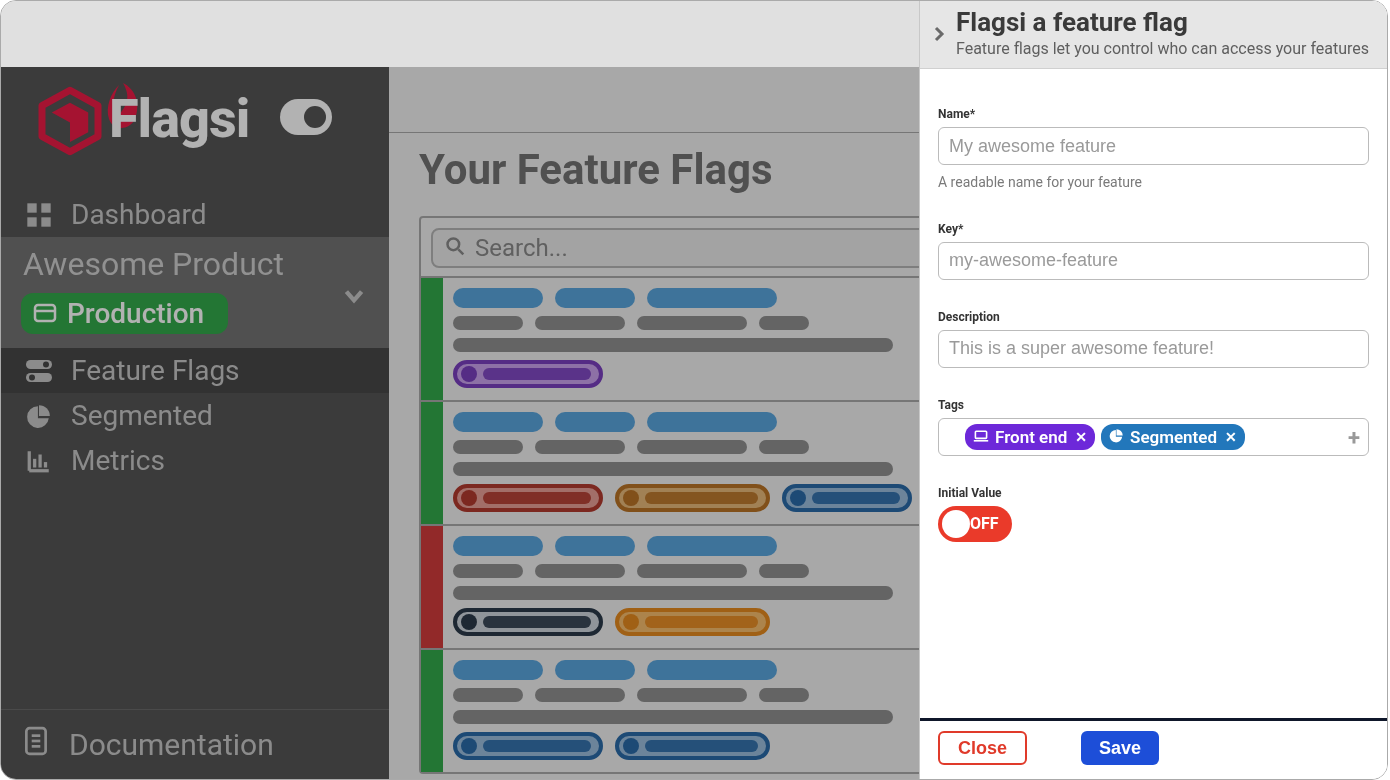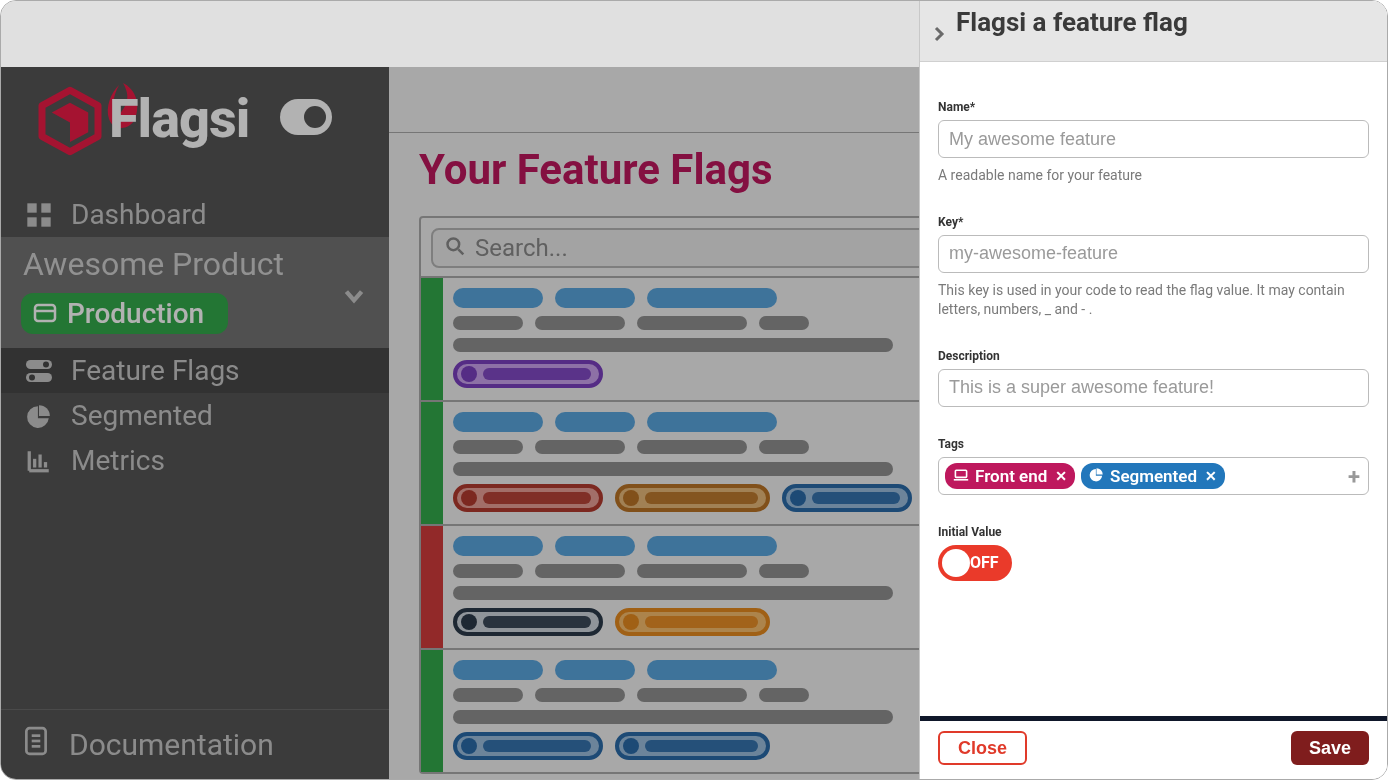--- a/index.html
+++ b/index.html
@@ -137,21 +137,21 @@
     padding: 0;
     overflow: hidden;
   }
   .main-header {
     border-bottom: 1px solid #aaa;
     height: 66px;
   }
   .main-title {
     font-size: 42px;
     font-weight: 700;
-    color: #be185d;
+    color: #737373;
     padding: 12px 0 18px 30px;
   }
   .panel {
     margin: 4px 0 0 30px;
     width: 880px;
     border: 2px solid #aaa;
     border-radius: 4px;
     background: #f1f1f1;
   }
   .search-box {
@@ -297,21 +297,21 @@
     display: inline-flex;
     align-items: center;
     gap: 6px;
     color: #fff;
     border-radius: 12px;
     padding: 2px 8px 2px 8px;
     font-size: 17px;
     font-weight: 600;
     height: 26px;
   }
-  .drawer-tag.red { background: #be185d; }
+  .drawer-tag.red { background: #6d28d9; margin-left: 20px; }
   .drawer-tag.blue { background: #2277bb; }
   .drawer-tag .x { font-weight: 700; font-size: 14px; margin-left: 2px; }
   .tags-plus {
     position: absolute;
     right: 8px;
     top: 6px;
     color: #999;
     font-size: 22px;
     font-weight: 700;
   }
@@ -331,44 +331,46 @@
   .toggle .knob {
     position: absolute;
     left: 4px;
     top: 4px;
     width: 28px;
     height: 28px;
     background: #fff;
     border-radius: 50%;
   }
   .drawer-footer {
-    border-top: 5px solid #0f172a;
-    display: flex;
-    justify-content: space-between;
+    border-top: 3px solid #0f172a;
+    display: flex;
+    justify-content: flex-start;
+    gap: 14px;
     padding: 10px 18px 14px 18px;
   }
   .btn {
     height: 34px;
     border-radius: 6px;
     padding: 0 18px;
     font-size: 18px;
     font-weight: 600;
     display: inline-flex;
     align-items: center;
     cursor: pointer;
   }
   .btn-close {
     background: #fff;
     border: 2px solid #e03a2a;
     color: #e03a2a;
   }
   .btn-save {
-    background: #7f1d1d;
+    background: #1d4ed8;
     color: #fff;
     border: none;
+    margin-left: 40px;
   }
   
   .dim {
     position: absolute;
     left: 0;
     top: 66px;
     width: 920px;
     bottom: 0;
     background: rgba(0,0,0,0.30);
     z-index: 5;
@@ -601,31 +603,31 @@
 
   <div class="drawer">
     <div class="drawer-header">
       <span class="chev">
         <svg width="18" height="26" viewBox="0 0 24 24" fill="none" stroke="#6a6a6a" stroke-width="4">
             <polyline points="8,4 16,12 8,20"></polyline>
           </svg>
       </span>
       <div>
         <div class="drawer-title">Flagsi a feature flag</div>
+        <div class="drawer-sub">Feature flags let you control who can access your features</div>
       </div>
     </div>
 
     <div class="drawer-body">
       <div class="field-label">Name*</div>
       <input class="text-input" placeholder="My awesome feature" style="">
       <div class="help-text">A readable name for your feature</div>
 
       <div class="field-label">Key*</div>
       <input class="text-input" placeholder="my-awesome-feature" style="">
-      <div class="help-text">This key is used in your code to read the flag value. It may contain letters, numbers, _ and - .</div>
 
       <div class="field-label">Description</div>
       <input class="text-input" placeholder="This is a super awesome feature!" style="">
 
       <div class="field-label">Tags</div>
       <div class="tags-box">
         <span class="drawer-tag red">
           <span>
             <svg width="16" height="14" viewBox="0 0 20 16" fill="none" stroke="#fff" stroke-width="2">
                 <rect x="3" y="2" width="14" height="9" rx="1"></rect>

